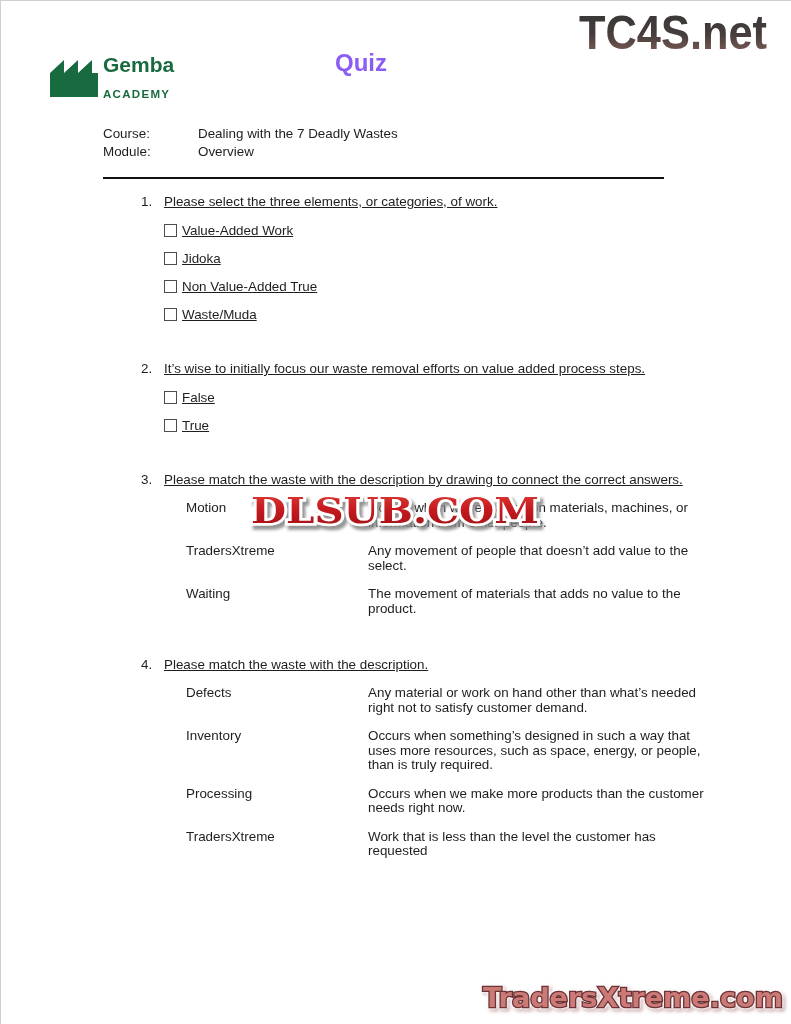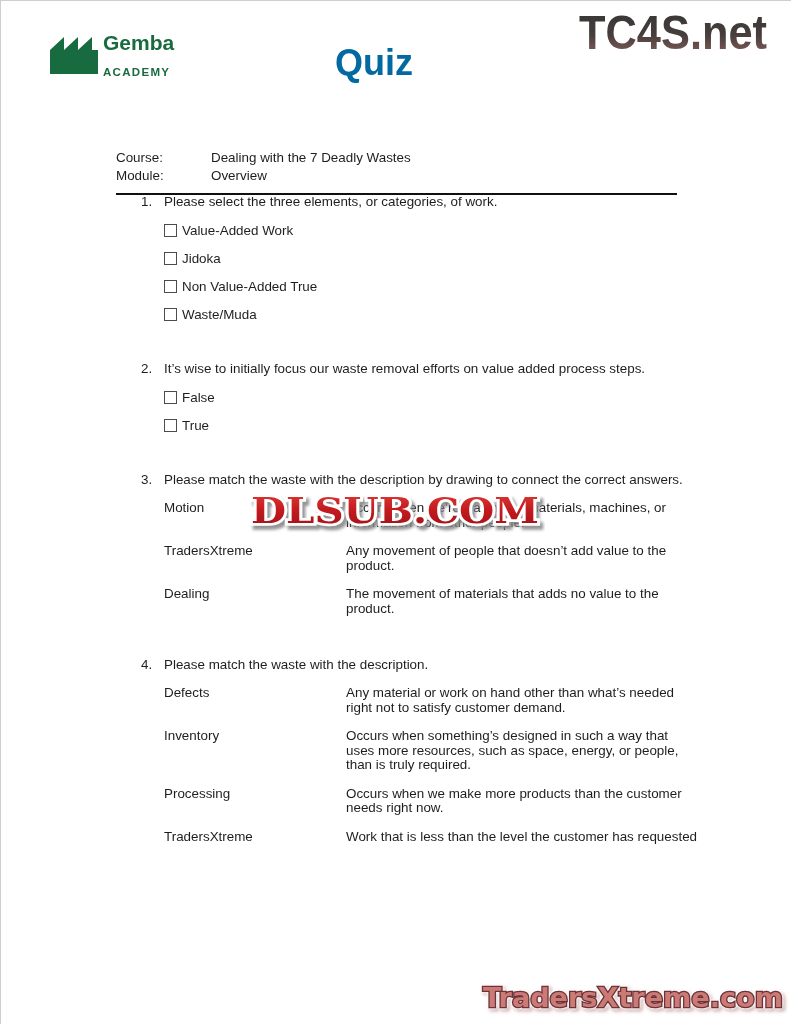--- a/index.html
+++ b/index.html
@@ -5,41 +5,41 @@
   html,body { margin:0; padding:0; background:#ffffff; }
   .page {
     position:relative; width:791px; height:1024px; background:#fff;
     font-family:"Liberation Sans", sans-serif; font-size:13.4px; color:#1e1e1e;
     line-height:14px; overflow:hidden;
     border-top:1px solid #cfcfcf; border-left:1px solid #cfcfcf;
     box-sizing:border-box;
   }
   
   .tc4s { position:absolute; top:4px; left:576px; }
-  .logo { position:absolute; top:31px; left:49px; display:flex; align-items:flex-start; }
+  .logo { position:absolute; top:53px; left:49px; display:flex; align-items:center; }
   .logo-icon { margin-right:5px; }
   .logo-text { display:flex; flex-direction:column; }
   .logo-brand { font-size:21px; font-weight:bold; color:#186a3f; line-height:21px; }
   .logo-academy { font-size:11.5px; font-weight:bold; color:#186a3f; letter-spacing:1.3px; line-height:13px; margin-top:13px; }
-  .quiz-title { position:absolute; top:46px; left:334px; font-size:36px; font-weight:bold; line-height:32px; color:#0369a1;text-align:center; }
+  .quiz-title { position:absolute; top:46px; left:334px; font-size:24px; font-weight:bold; line-height:32px; color:#8b5cf6;text-align:center; }
   
-  .meta { position:absolute; left:115px; top:124px; width:561px; border-bottom:2px solid #101010; padding-bottom:8px;margin-top:24px; }
+  .meta { position:absolute; left:102px; top:124px; width:561px; border-bottom:2px solid #101010; padding-bottom:16px; }
   .meta-row { display:flex; line-height:18px; }
   .meta-label { width:95px; flex-shrink:0; }
   
   .q { position:absolute; left:140px; width:575px; }
   #q1 { top:194px; } #q2 { top:361px; } #q3 { top:472px; } #q4 { top:657px; }
   .qhead { display:flex; line-height:14px; }
   .qnum { width:23px; flex-shrink:0; }
-  .qtext { flex:1; }
-  .opts { margin-left:23px; }
+  .qtext { flex:1;text-decoration:underline; }
+  .opts { margin-left:23px;text-decoration:underline; }
   .opt { display:flex; align-items:center; margin-top:15px; height:13px; }
   .box { width:11px; height:11px; border:1px solid #4c4c4c; margin-right:5px; flex-shrink:0; background:#fff; }
   .pairs { margin-left:23px; }
-  .pair { display:flex; margin-top:14px; line-height:14.5px; }
+  .pair { display:flex; margin-top:14px; line-height:14.5px;margin-left:22px; }
   .term { width:182px; flex-shrink:0; }
   .desc { width:352px; }
   
   .dlsub { position:absolute; left:244px; top:481px; }
   .traders { position:absolute; left:476px; top:975px; }
 </style>
 </head>
 <body>
 
 <div class="page">
@@ -129,24 +129,24 @@
       <span class="qnum">3.</span>
       <span class="qtext">Please match the waste with the description by drawing to connect the correct answers.</span>
     </div>
     <div class="pairs">
       <div class="pair">
         <span class="term">Motion</span>
         <span class="desc">Occurs when we’re waiting on materials, machines, or information from other people.</span>
       </div>
       <div class="pair">
         <span class="term">TradersXtreme</span>
-        <span class="desc">Any movement of people that doesn’t add value to the product.</span>
+        <span class="desc">Any movement of people that doesn’t add value to the select.</span>
       </div>
       <div class="pair">
-        <span class="term">Dealing</span>
+        <span class="term">Waiting</span>
         <span class="desc">The movement of materials that adds no value to the product.</span>
       </div>
     </div>
   </div>
 
   <div class="q" id="q4">
     <div class="qhead">
       <span class="qnum">4.</span>
       <span class="qtext">Please match the waste with the description.</span>
     </div>

